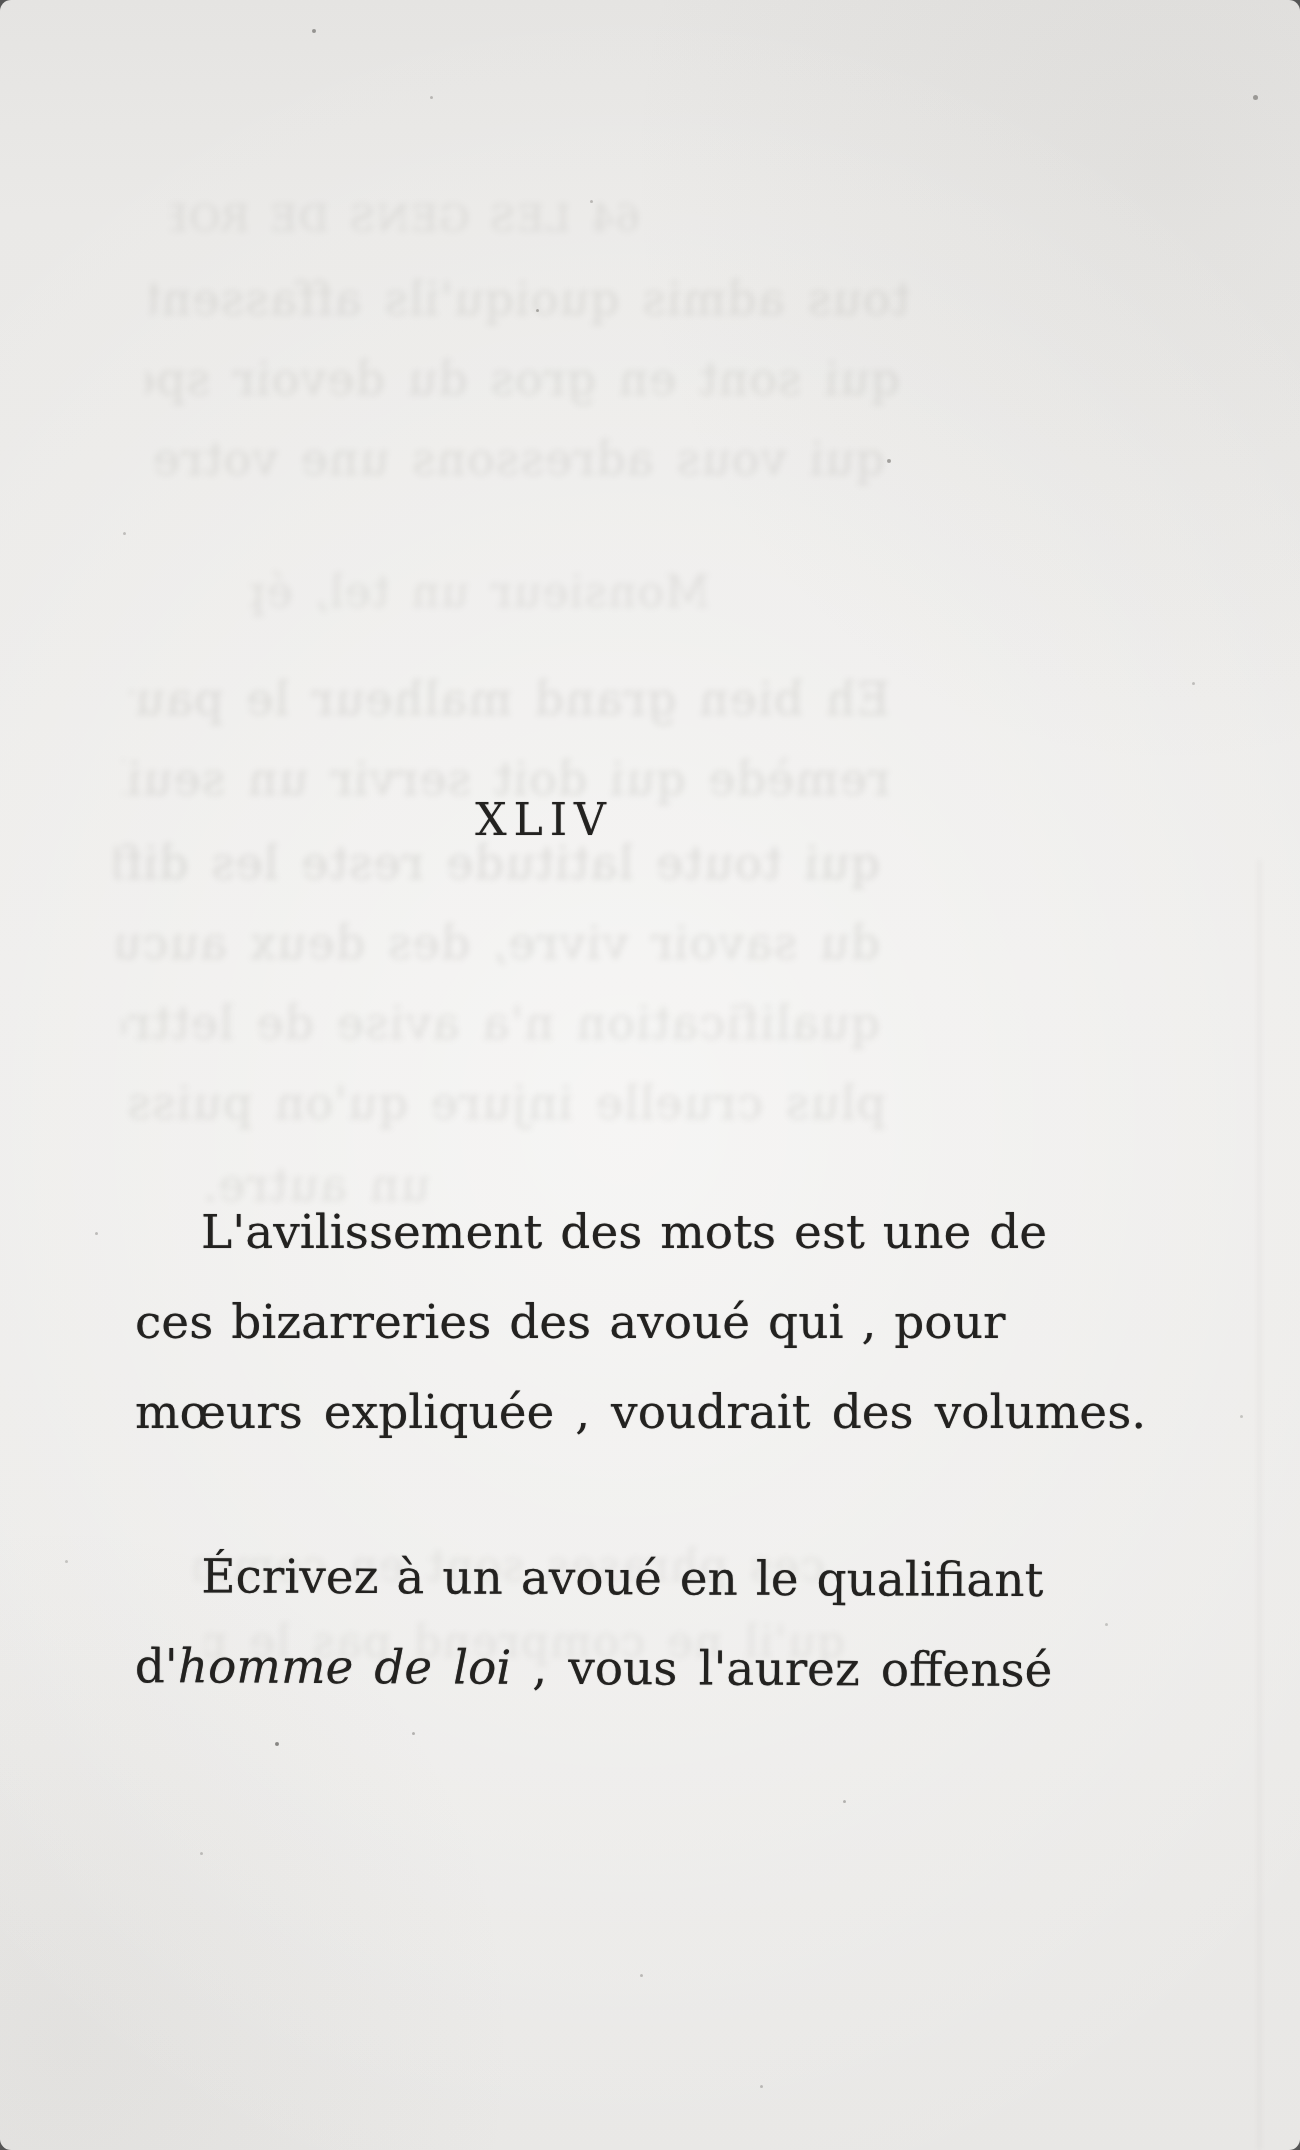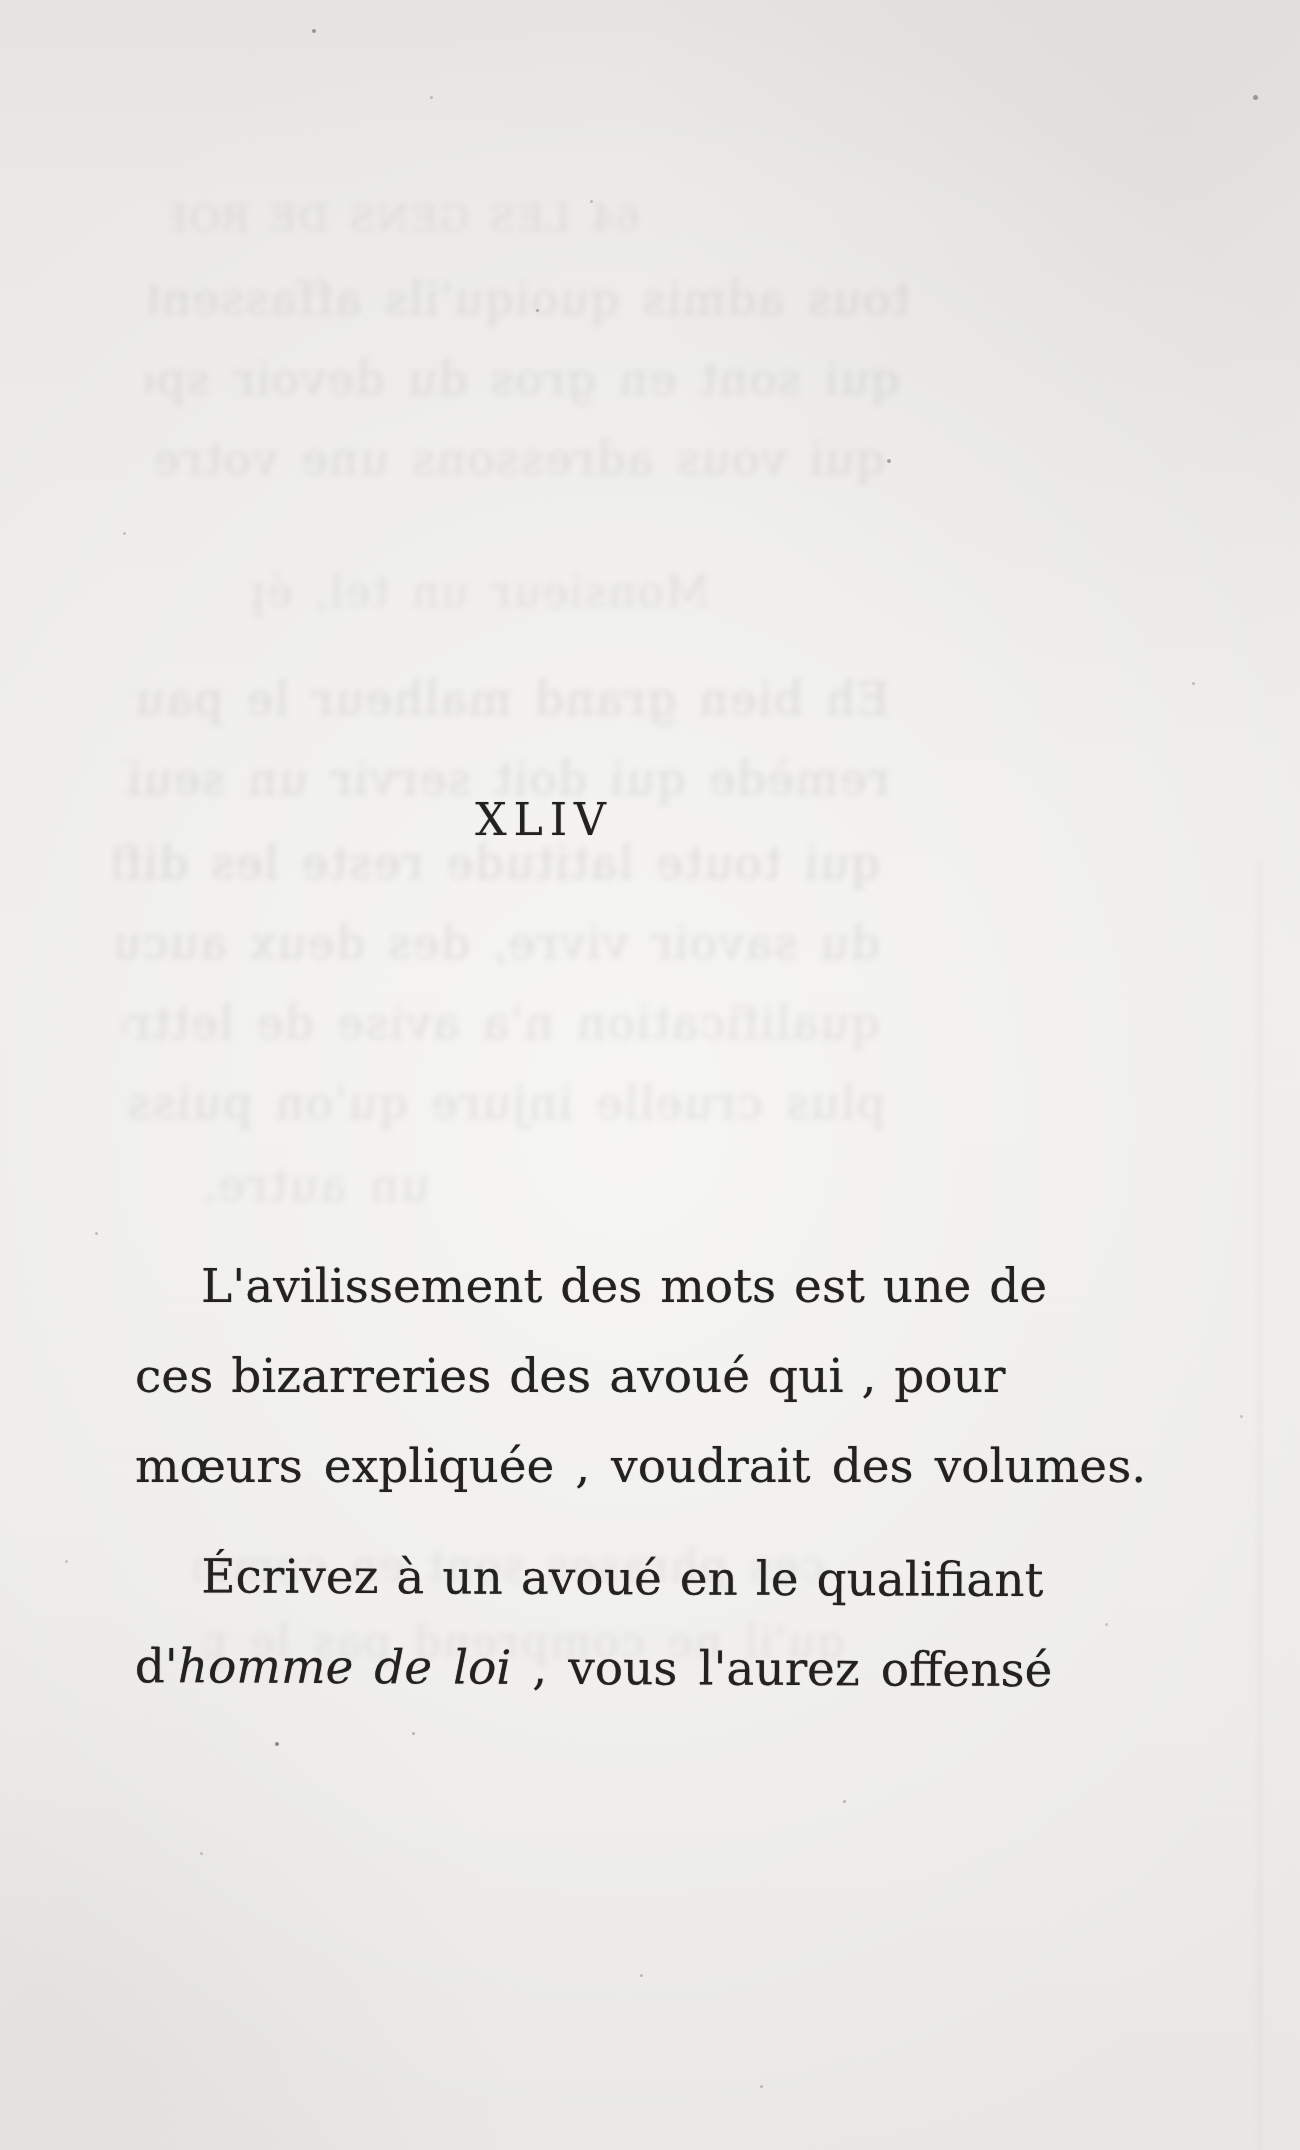--- a/index.html
+++ b/index.html
@@ -7,20 +7,21 @@
     position:relative;
     width:1300px;height:2150px;
     margin:0 auto;
     overflow:hidden;
     font-family:"DejaVu Serif","Liberation Serif",serif;
     background:
       radial-gradient(120% 85% at 48% 52%, rgba(255,255,255,.50) 0%, rgba(255,255,255,0) 62%),
       radial-gradient(60% 40% at 90% 8%, rgba(120,118,112,.07) 0%, rgba(120,118,112,0) 70%),
       radial-gradient(50% 35% at 5% 95%, rgba(120,118,112,.06) 0%, rgba(120,118,112,0) 70%),
       linear-gradient(180deg,#e5e4e2 0%, #eae9e7 10%, #edecea 45%, #ebeae8 82%, #e8e7e5 100%);
+    border-radius: 11px;
   }
   
   .crease{
     position:absolute;top:860px;left:1258px;width:3px;height:1290px;
     background:rgba(90,88,82,.05);filter:blur(2px);
   }
   
   .bleed-layer{position:absolute;inset:0;}
   .bleed-line{
     position:absolute;
@@ -42,21 +43,21 @@
   }
   .para{position:absolute;left:135px;width:845px;font-size:47px;}
   .para .line{
     height:90px;line-height:90px;
     text-align:justify;text-align-last:justify;text-justify:inter-word;
     white-space:nowrap;
     word-spacing:3px;
   }
   .para .line.natural{text-align-last:left;word-spacing:6px;}
   .para .line.indent{padding-left:66px;}
-  .p1{top:1241px;}
+  .p1{top:1187px;}
   .p2{top:1533px;transform:rotate(.25deg);}
   .it{font-style:italic;}
   .speck{position:absolute;border-radius:50%;background:#44423d;}
 </style>
 </head>
 <body>
 
 <div class="page">
 
   <div class="bleed-layer" id="bleed-layer">

